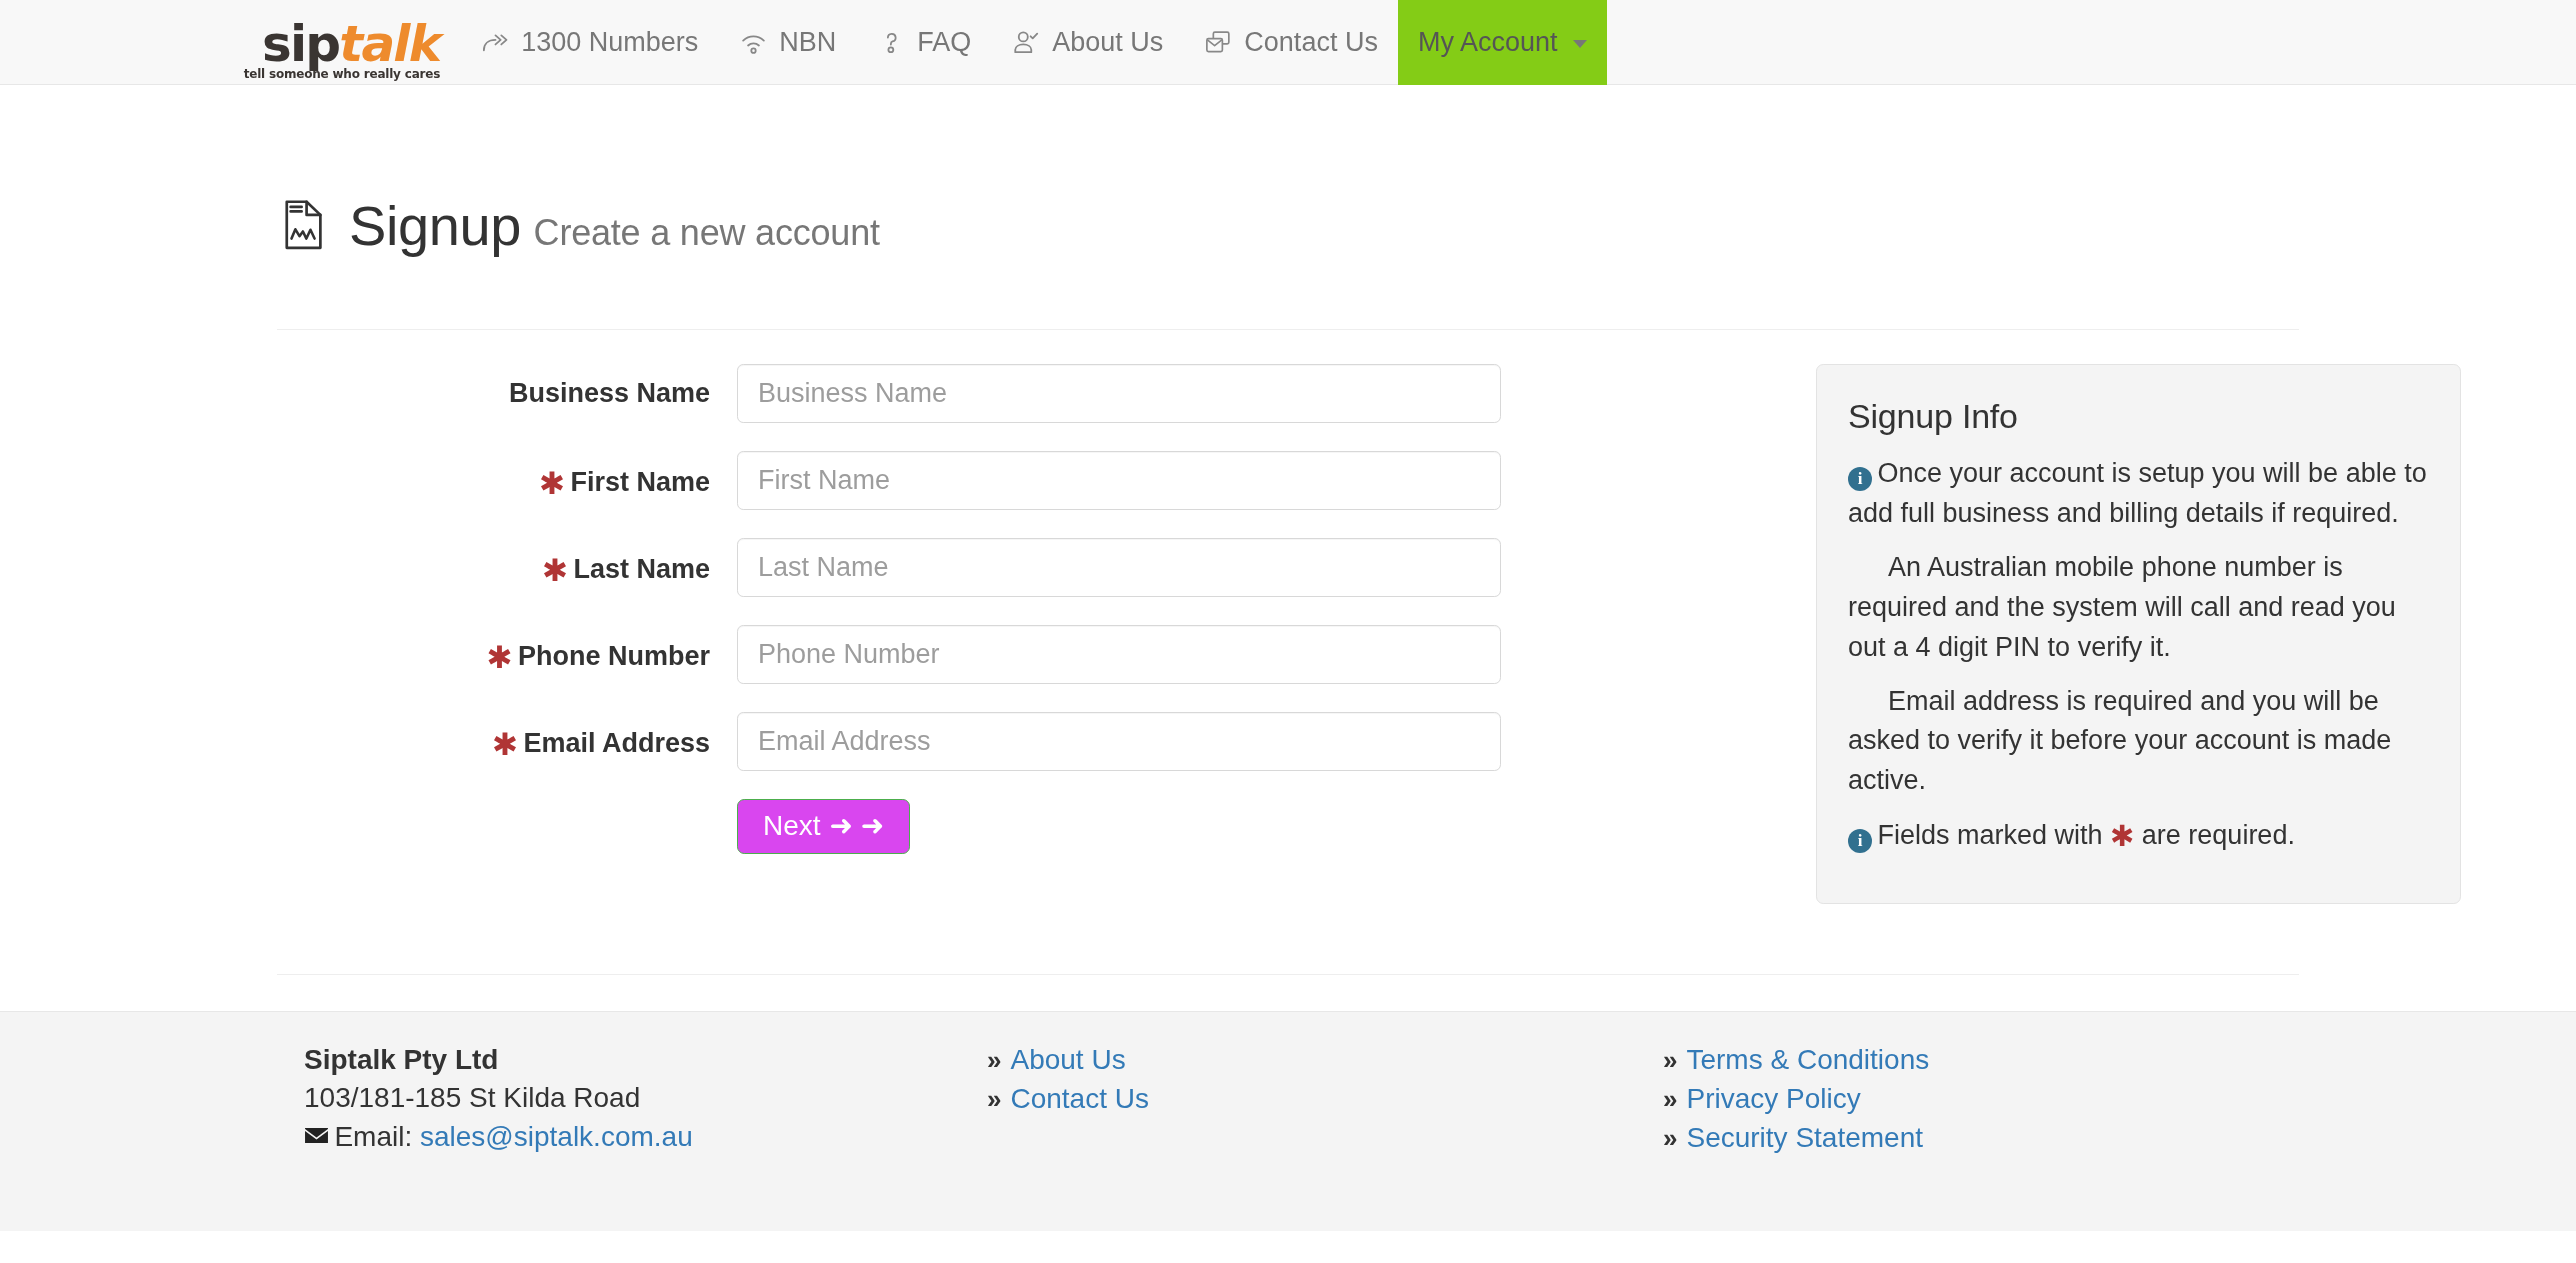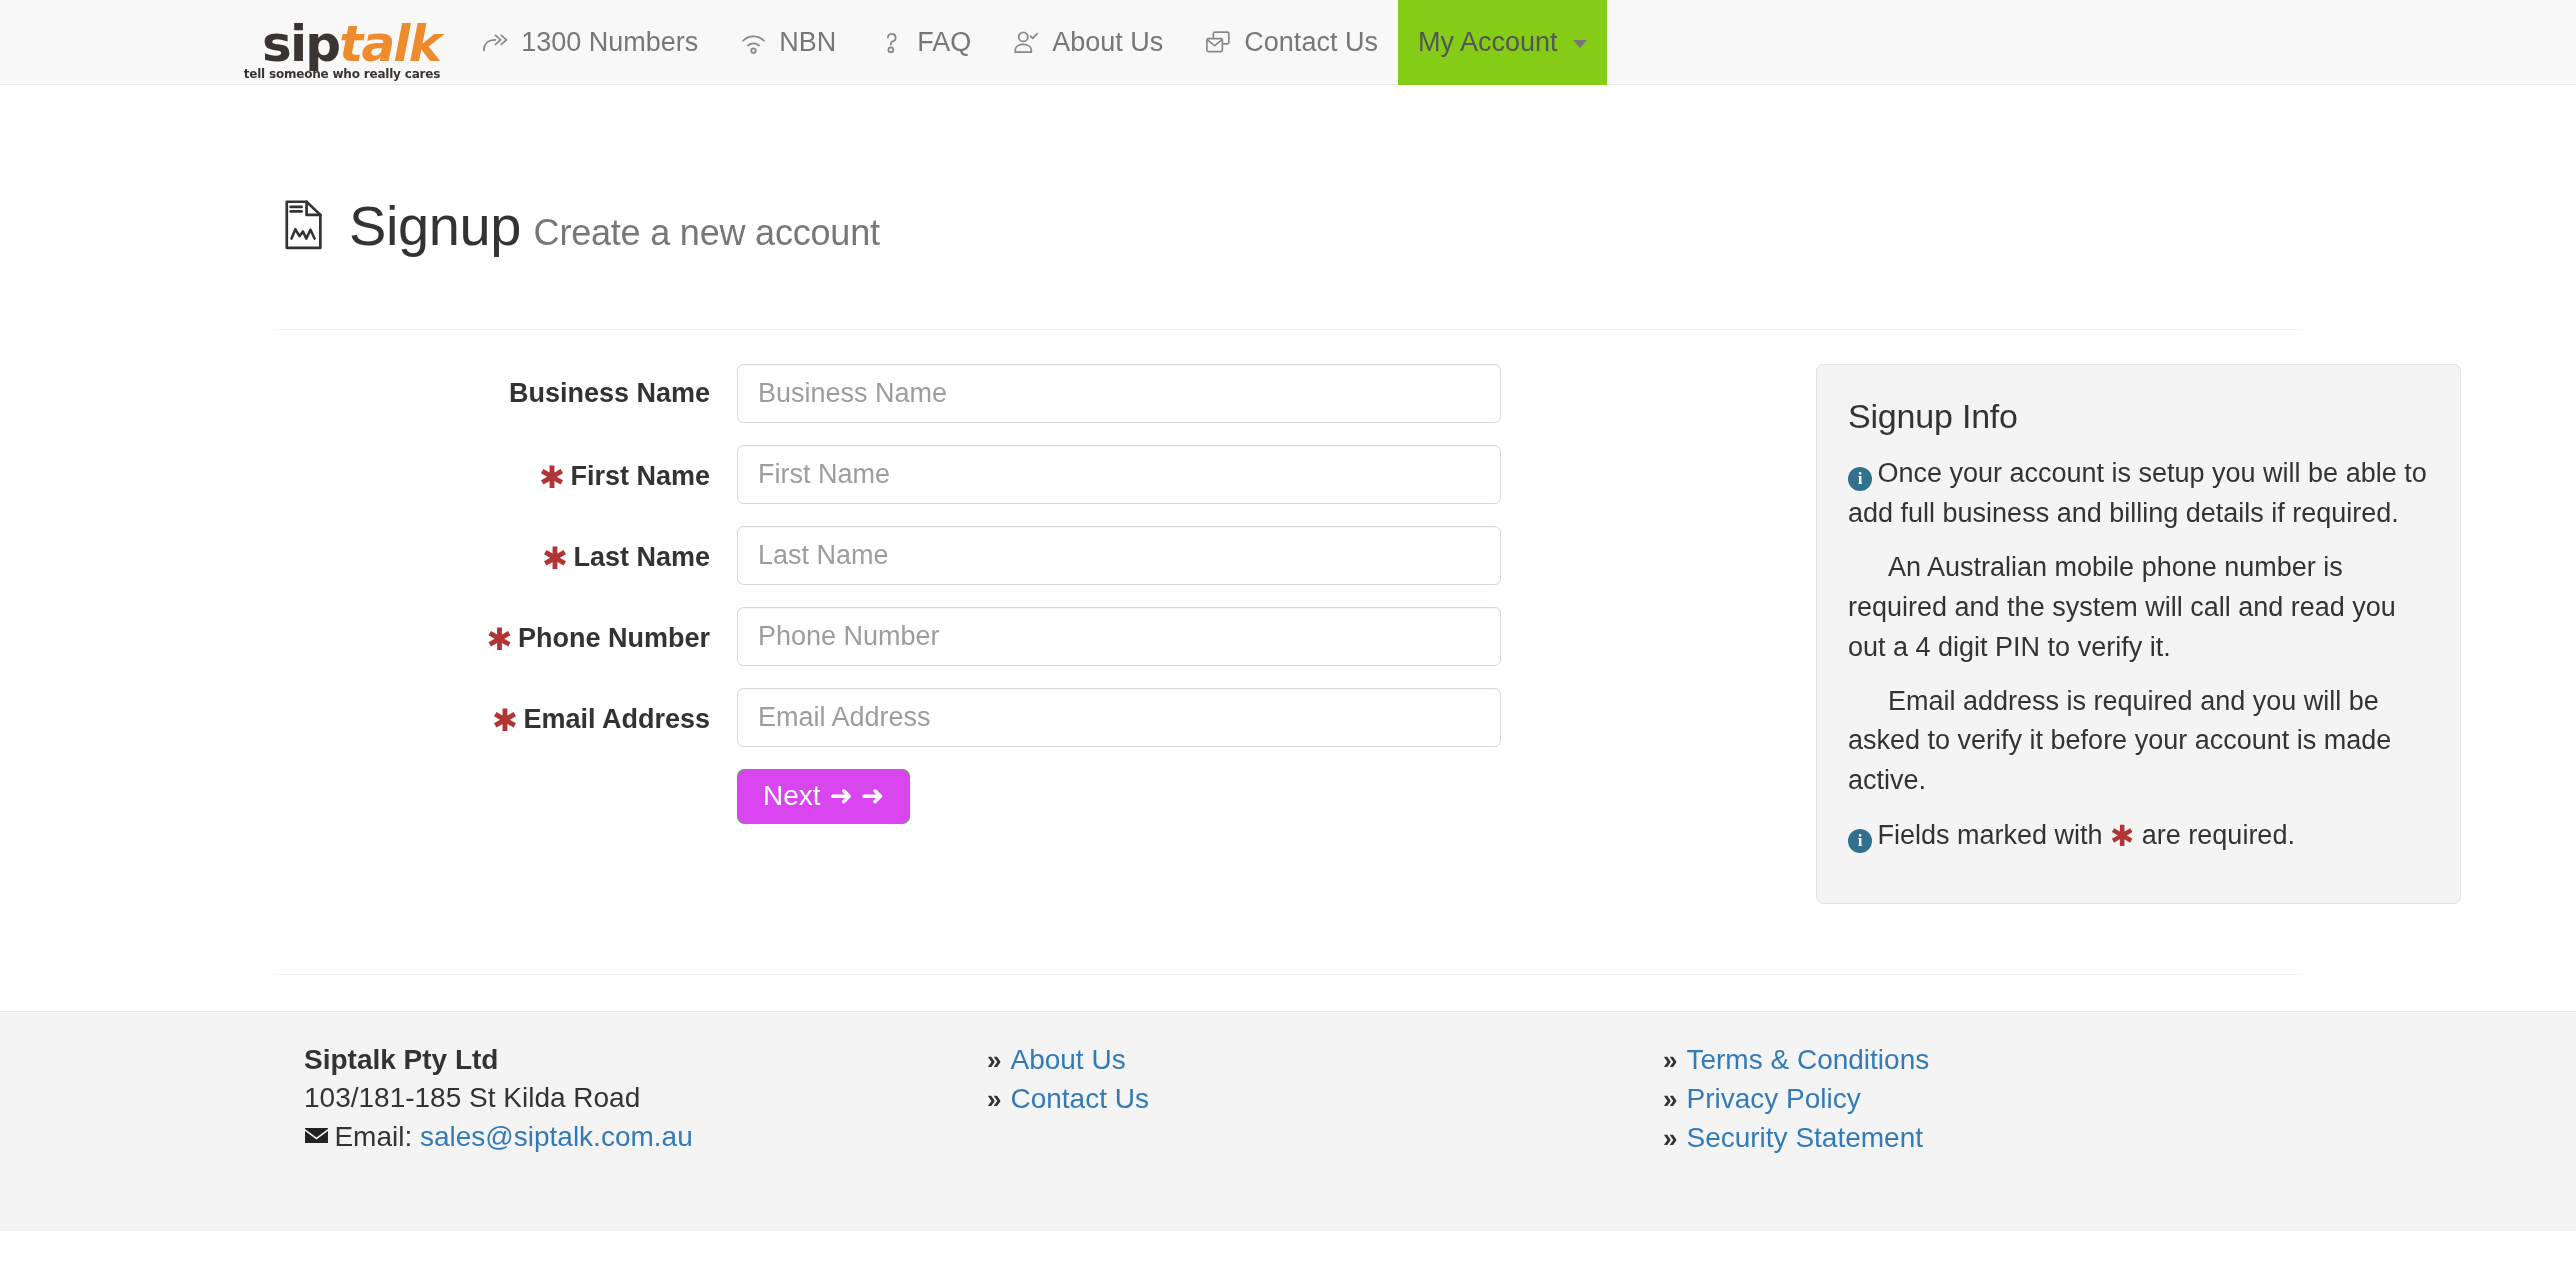--- a/index.html
+++ b/index.html
@@ -117,21 +117,21 @@
     display: flex;
     padding-top: 34px;
     align-items: flex-start;
   }
   .col-form { width: 1492px; flex: 0 0 1492px; }
   .col-info { flex: 1; padding-left: 47px; }
 
   .form-group {
     display: flex;
     align-items: center;
-    margin-bottom: 22px;
+    margin-bottom: 28px;
   }
   .form-label {
     width: 460px;
     flex: 0 0 460px;
     text-align: right;
     padding-right: 27px;
     font-size: 27px;
     font-weight: bold;
     color: #333333;
     white-space: nowrap;

